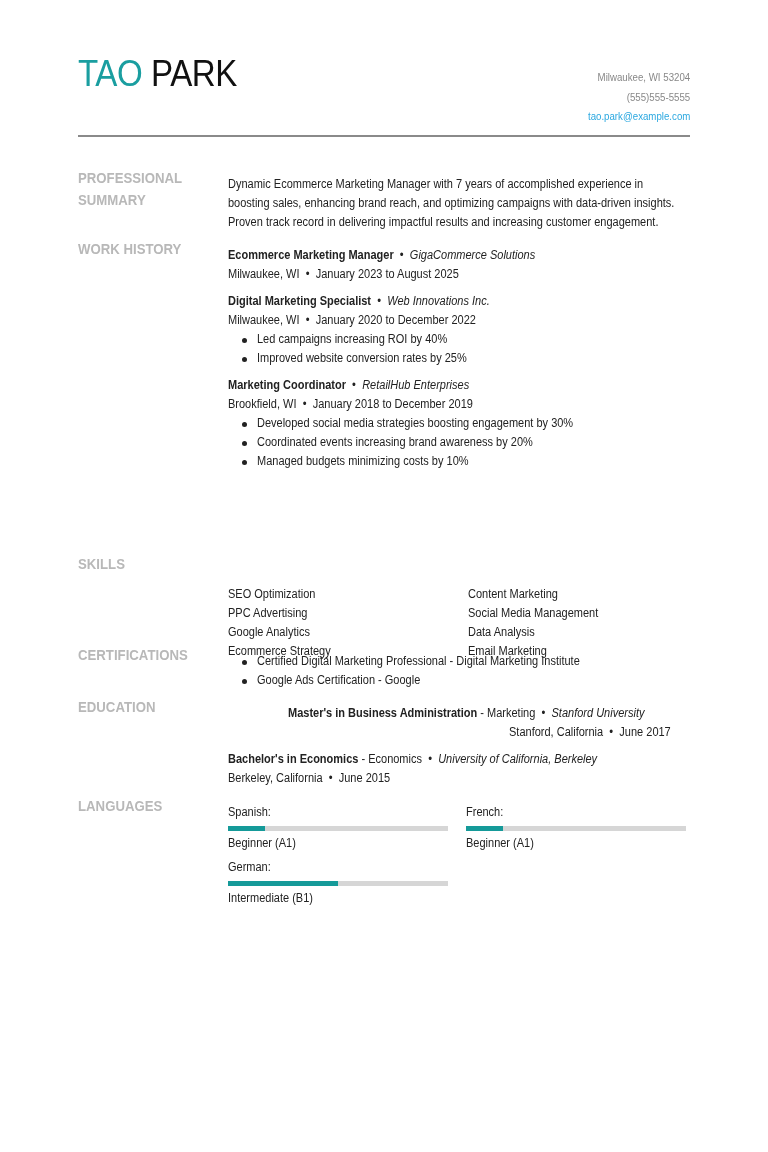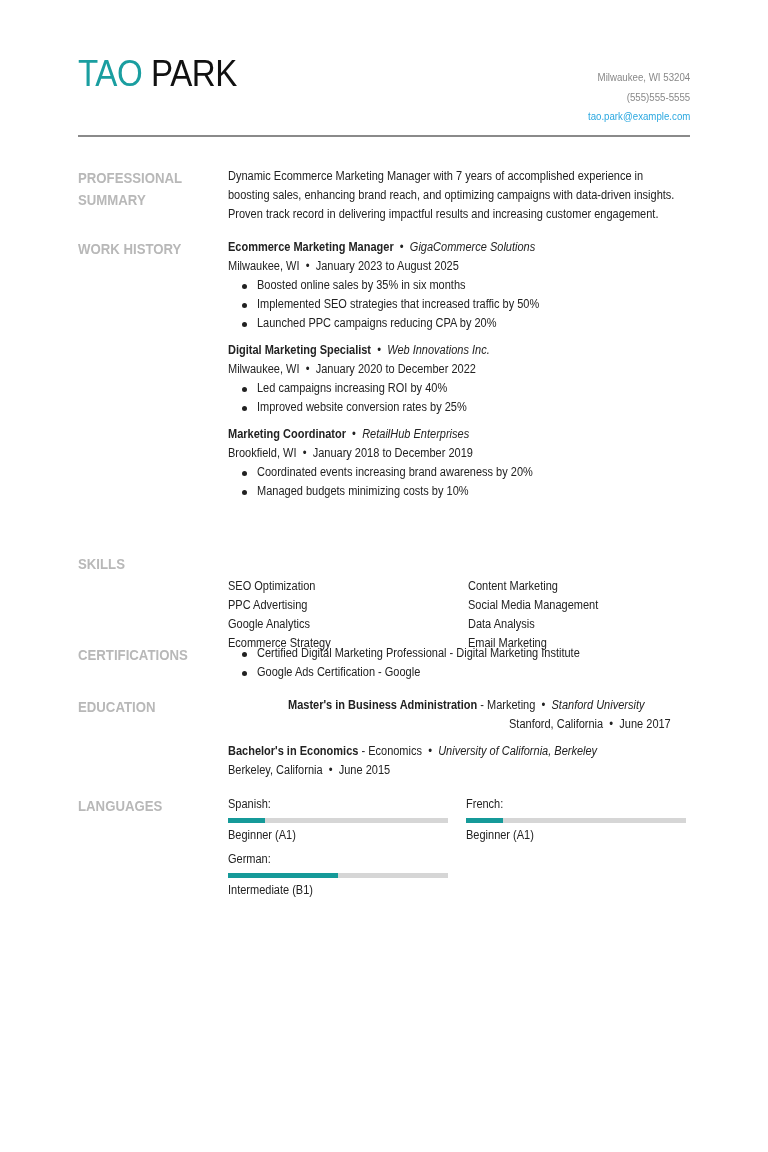--- a/index.html
+++ b/index.html
@@ -28,21 +28,21 @@
   .rule { position: absolute; left: 0; top: 135px; width: 612px; height: 2px; background: #8a8a8a; }
 
   .section { position: absolute; left: 0; width: 612px; }
   .sec-label {
     position: absolute; left: 0; top: 0; width: 140px;
     font-size: 15px; line-height: 22px; font-weight: bold; color: #b8b8b8;
     text-transform: uppercase; letter-spacing: 0px;
     transform: scaleX(0.88); transform-origin: left;
   }
   .sec-body {
-    position: absolute; left: 150px; top: 0; width: 465px;
+    position: absolute; left: 150px; top: 8px; width: 465px;
     font-size: 12.5px; line-height: 19.5px; color: #222222;
   }
   .cond { transform: scaleX(0.88); transform-origin: left; white-space: nowrap; display: inline-block; }
   .line { display: block; white-space: nowrap; height: 19px; }
   .bold { font-weight: bold; }
   .ital { font-style: italic; }
   .dot { margin: 0 7px; }
   ul.bullets { list-style: none; padding-left: 14px; }
   ul.bullets li { position: relative; padding-left: 15px; height: 19px; white-space: nowrap; }
   ul.bullets li::before {
@@ -90,25 +90,20 @@
     <div class="sec-label">WORK HISTORY</div>
     <div class="sec-body">
 
       <div class="job">
         <span class="line"><span class="cond">
           <span class="bold">Ecommerce Marketing Manager</span><span class="dot">•</span><span class="ital">GigaCommerce Solutions</span>
         </span></span>
         <span class="line"><span class="cond">
           <span>Milwaukee, WI</span><span class="dot">•</span><span>January 2023 to August 2025</span>
         </span></span>
-        <ul class="bullets">
-          <li><span class="cond">Boosted online sales by 35% in six months</span></li>
-          <li><span class="cond">Implemented SEO strategies that increased traffic by 50%</span></li>
-          <li><span class="cond">Launched PPC campaigns reducing CPA by 20%</span></li>
-        </ul>
       </div>
 
       <div class="job">
         <span class="line"><span class="cond">
           <span class="bold">Digital Marketing Specialist</span><span class="dot">•</span><span class="ital">Web Innovations Inc.</span>
         </span></span>
         <span class="line"><span class="cond">
           <span>Milwaukee, WI</span><span class="dot">•</span><span>January 2020 to December 2022</span>
         </span></span>
         <ul class="bullets">
@@ -118,20 +113,21 @@
       </div>
 
       <div class="job">
         <span class="line"><span class="cond">
           <span class="bold">Marketing Coordinator</span><span class="dot">•</span><span class="ital">RetailHub Enterprises</span>
         </span></span>
         <span class="line"><span class="cond">
           <span>Brookfield, WI</span><span class="dot">•</span><span>January 2018 to December 2019</span>
         </span></span>
         <ul class="bullets">
+          <li><span class="cond">Developed social media strategies boosting engagement by 30%</span></li>
           <li><span class="cond">Coordinated events increasing brand awareness by 20%</span></li>
           <li><span class="cond">Managed budgets minimizing costs by 10%</span></li>
         </ul>
       </div>
     </div>
   </div>
 
   <div class="section" style="top:553px;">
     <div class="sec-label">SKILLS</div>
     <div class="sec-body skills-grid">

